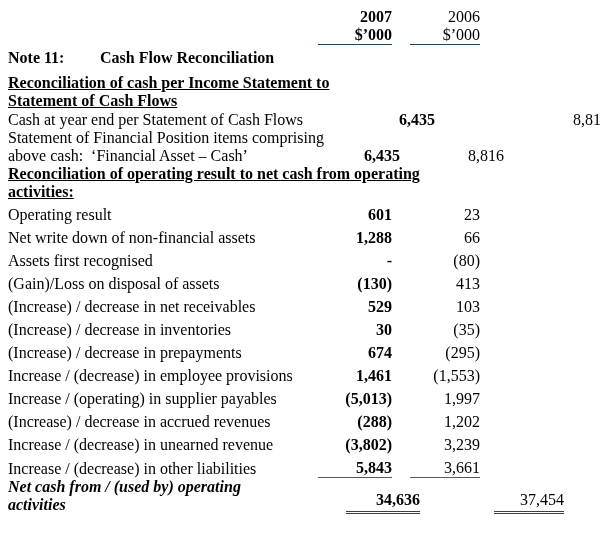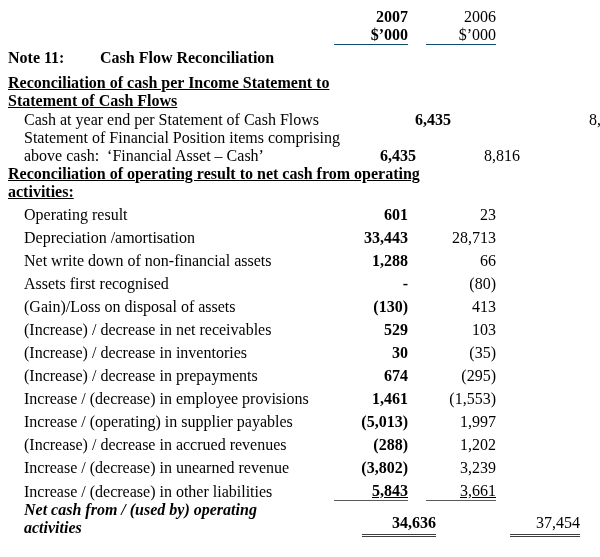--- a/index.html
+++ b/index.html
@@ -11,40 +11,39 @@
     font-size: 16px;
     line-height: 18px;
     color: #000000;
   }
   .page { padding: 8px 0 0 8px; width: 480px; }
 
   .grid {
     display: grid;
     grid-template-columns: 310px 74px 18px 70px;
     align-items: end;
-    margin-left: 16px;
   }
   .cell.label { white-space: pre; }
   .cell.num   { text-align: right; white-space: pre; }
   .c07 { font-weight: bold; }
 
   .heading { font-weight: bold; white-space: pre; text-decoration: underline; }
 
   .header-units .ucell { border-bottom: 1px solid #0c4a6e; }
 
   .note-row { margin-top: 4px; font-weight: bold; }
   .note-row .note-label { display: inline-block; width: 92px; }
 
   .h-cash { margin-top: 7px; }
   .r-cash1 { margin-top: 1px; gap: 43px; }
   .r-cash2 { margin-top: 0; gap: 8px; }
   .h-oper { margin-top: 0; }
   .r-std  { margin-top: 5px; }
 
-  .subtotal-cell { border-bottom: 1px solid #595959; text-decoration: underline; }
+  .subtotal-cell { border-bottom: 1px solid #595959; }
 
   .total-row { margin-top: 0; gap: 28px; }
   .total-row .label { font-weight: bold; font-style: italic; }
   .total-cell {
     border-bottom: 3px double #3f3f3f;
     padding-bottom: 2px;
   }
 </style>
 </head>
 <body>
@@ -90,26 +89,20 @@
   <div class="heading h-oper">Reconciliation of operating result to net cash from operating
 activities:</div>
 
   <div class="grid r-std">
     <div class="cell label">Operating result</div>
     <div class="cell num c07">601</div>
     <div class="cell"></div>
     <div class="cell num">23</div>
   </div>
 
-  <div class="grid r-std">
-    <div class="cell label">Depreciation /amortisation</div>
-    <div class="cell num c07">33,443</div>
-    <div class="cell"></div>
-    <div class="cell num">28,713</div>
-  </div>
 
   <div class="grid r-std">
     <div class="cell label">Net write down of non-financial assets</div>
     <div class="cell num c07">1,288</div>
     <div class="cell"></div>
     <div class="cell num">66</div>
   </div>
 
   <div class="grid r-std">
     <div class="cell label">Assets first recognised</div>

